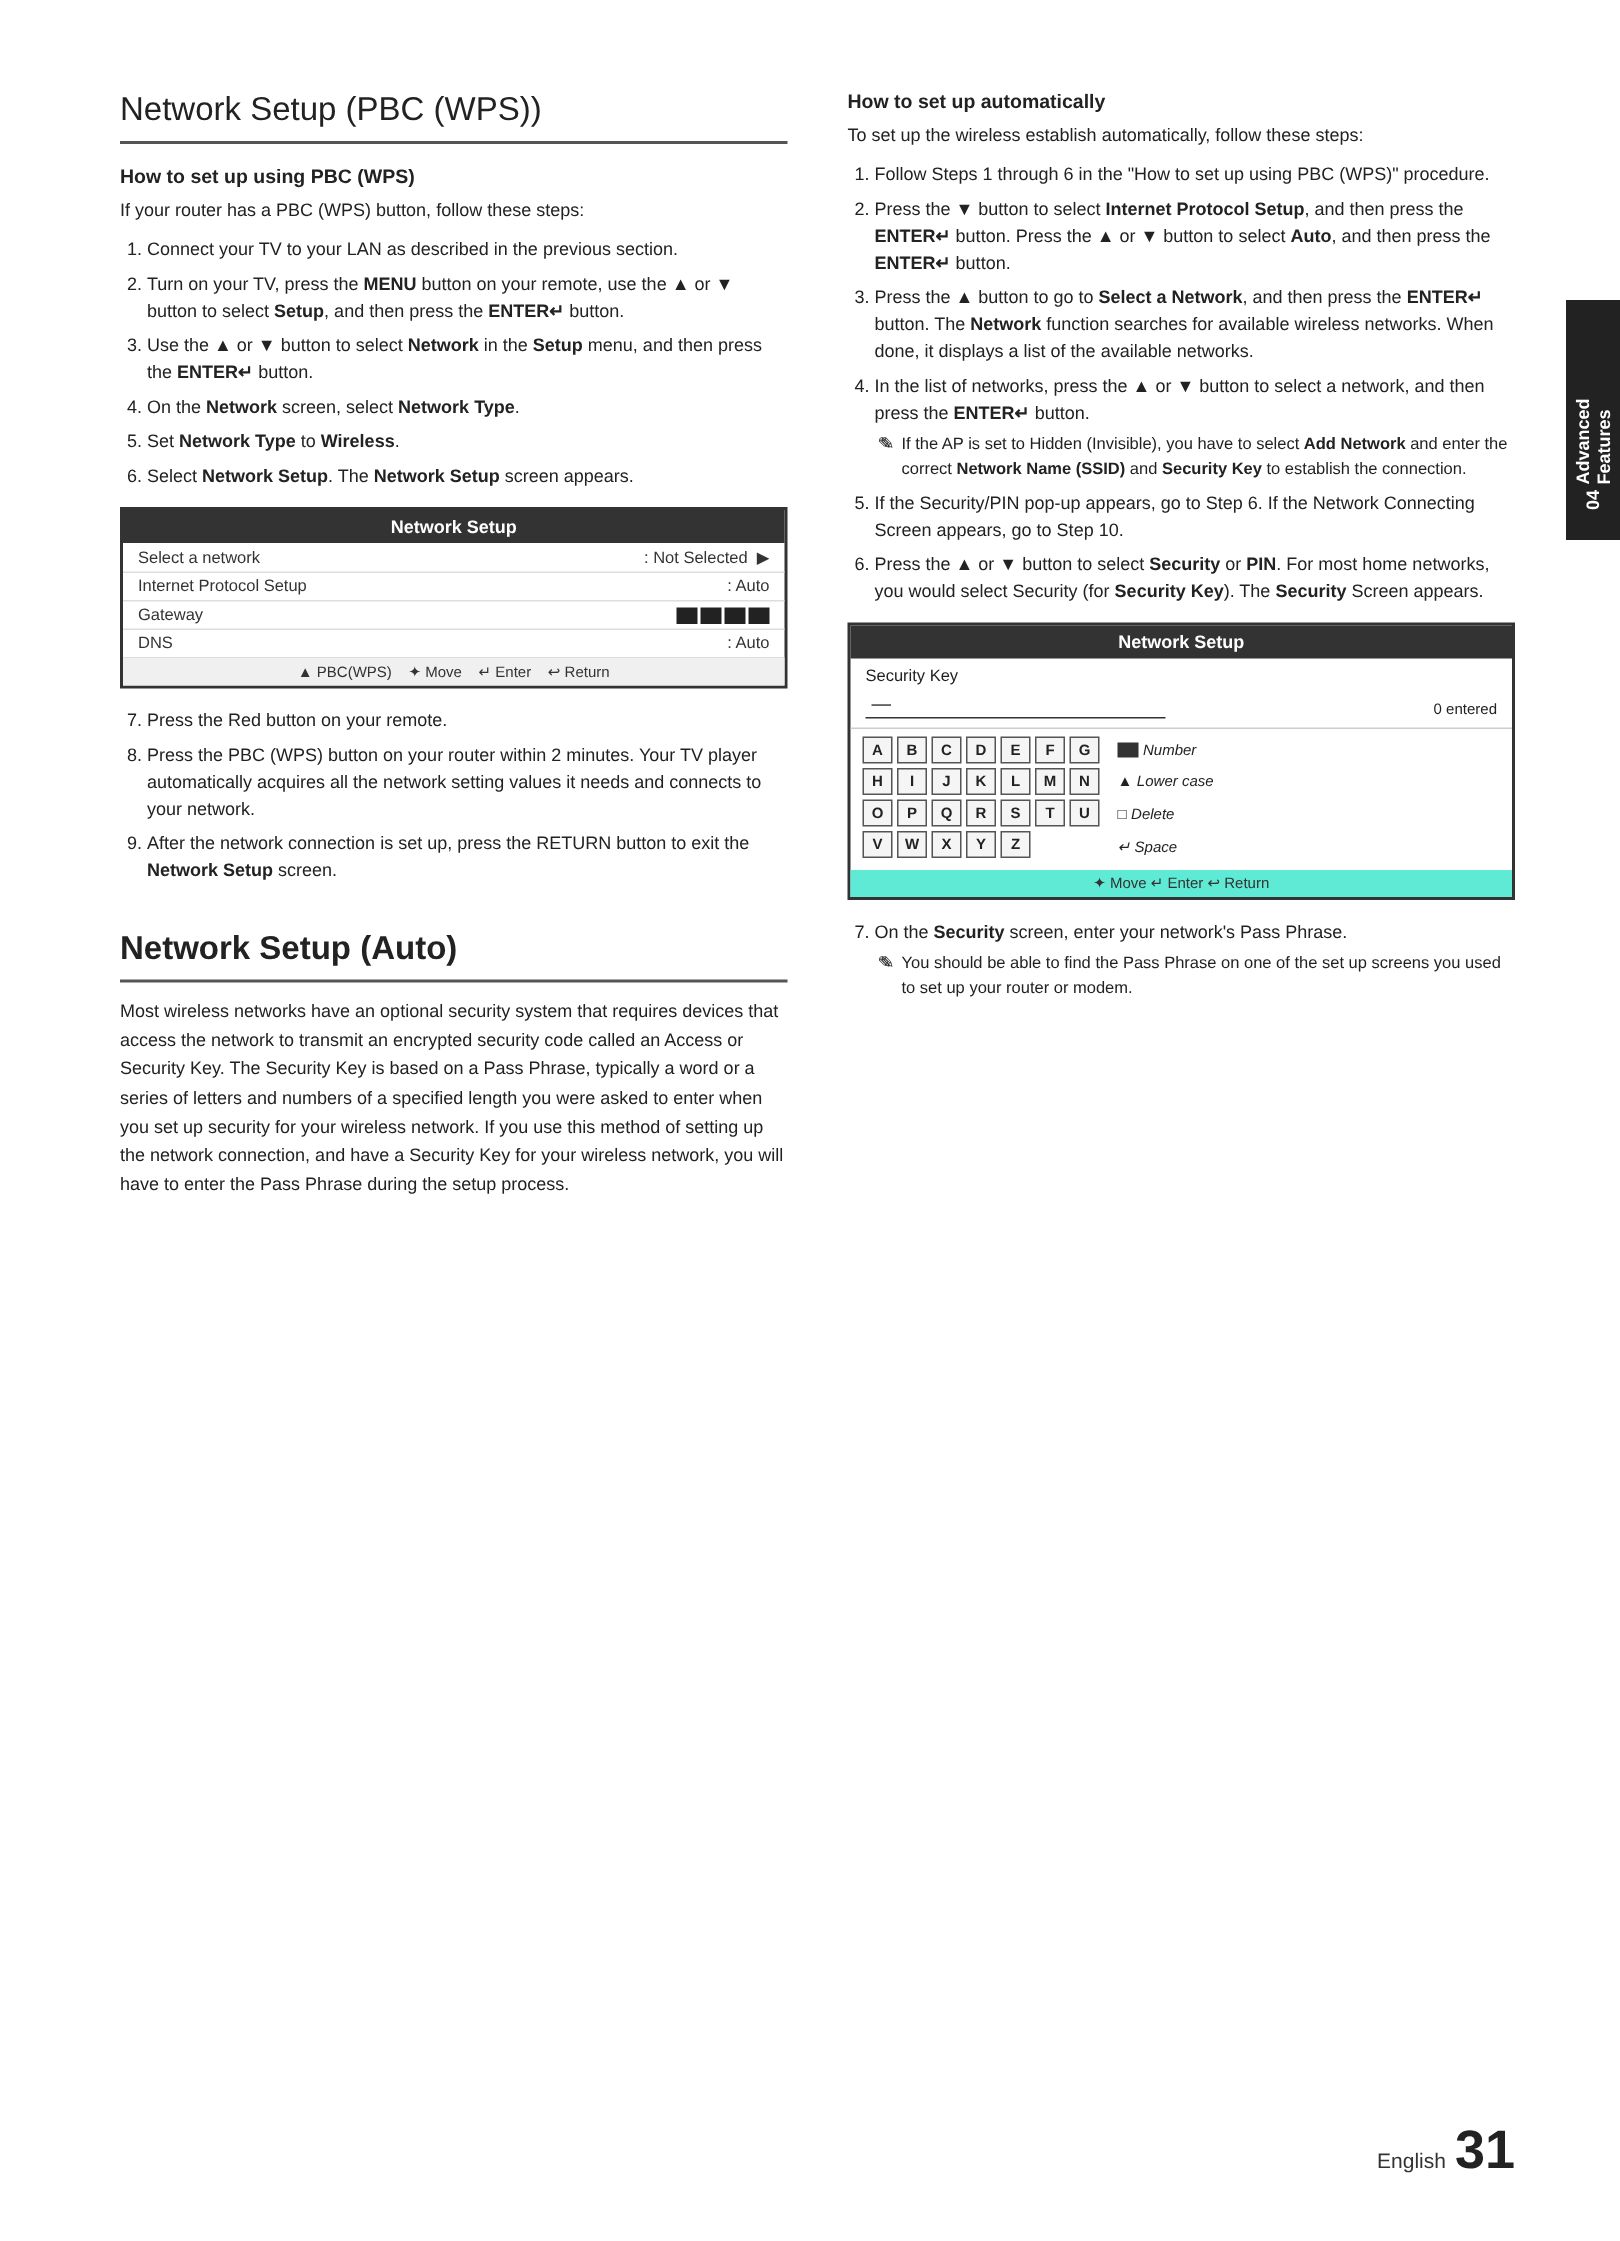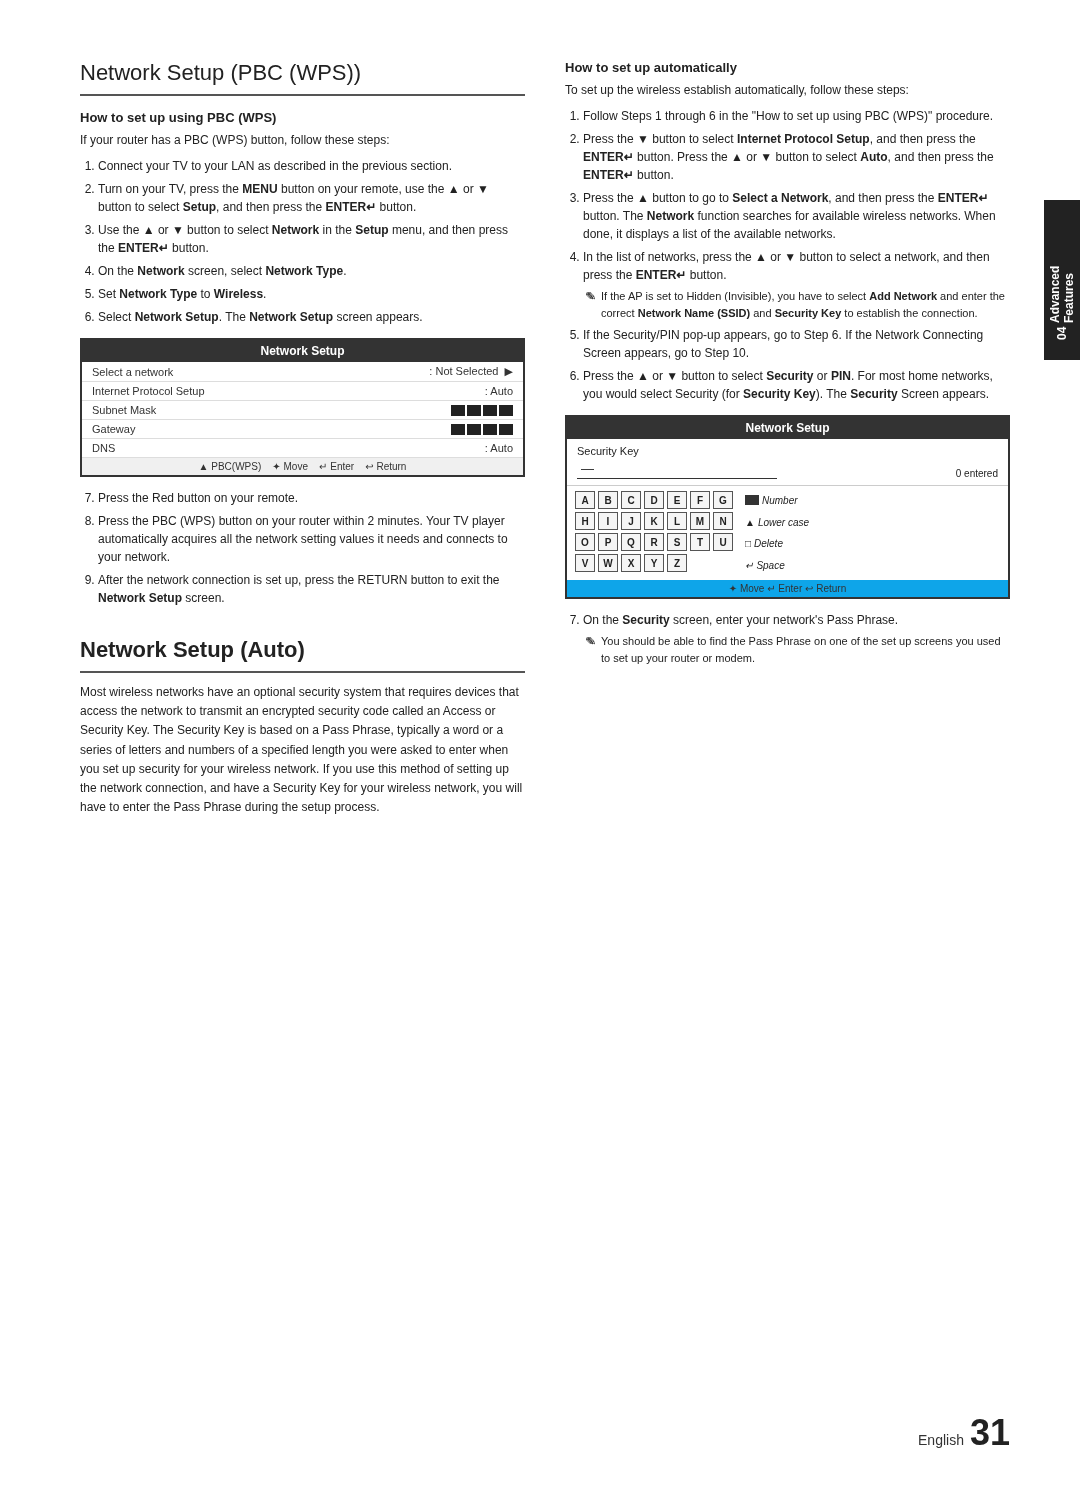--- a/index.html
+++ b/index.html
@@ -145,21 +145,21 @@
       min-width: 20px;
       height: 18px;
       display: flex;
       align-items: center;
       justify-content: center;
       font-size: 10px;
       font-weight: bold;
       cursor: pointer;
     }
     .security-box-footer {
-      background: #0ea5e9;
+      background: #5eead4;
       text-align: center;
       font-size: 10px;
       padding: 3px 0;
       color: #333;
     }
     .section-auto-title {
       font-size: 22px;
       font-weight: bold;
       border-bottom: 2px solid #555;
       padding-bottom: 8px;
@@ -235,31 +235,20 @@
 
       <div class="network-box">
         <div class="network-box-title">Network Setup</div>
         <div class="network-box-row">
           <span class="label">Select a network</span>
           <span class="value">: Not Selected &nbsp;▶</span>
         </div>
         <div class="network-box-row">
           <span class="label">Internet Protocol Setup</span>
           <span class="value">: Auto</span>
-        </div>
-        <div class="network-box-row">
-          <span class="label">Subnet Mask</span>
-          <span class="value">
-            <span class="pixel-blocks">
-              <span class="pixel-block"></span>
-              <span class="pixel-block"></span>
-              <span class="pixel-block"></span>
-              <span class="pixel-block"></span>
-            </span>
-          </span>
         </div>
         <div class="network-box-row">
           <span class="label">Gateway</span>
           <span class="value">
             <span class="pixel-blocks">
               <span class="pixel-block"></span>
               <span class="pixel-block"></span>
               <span class="pixel-block"></span>
               <span class="pixel-block"></span>
             </span>

